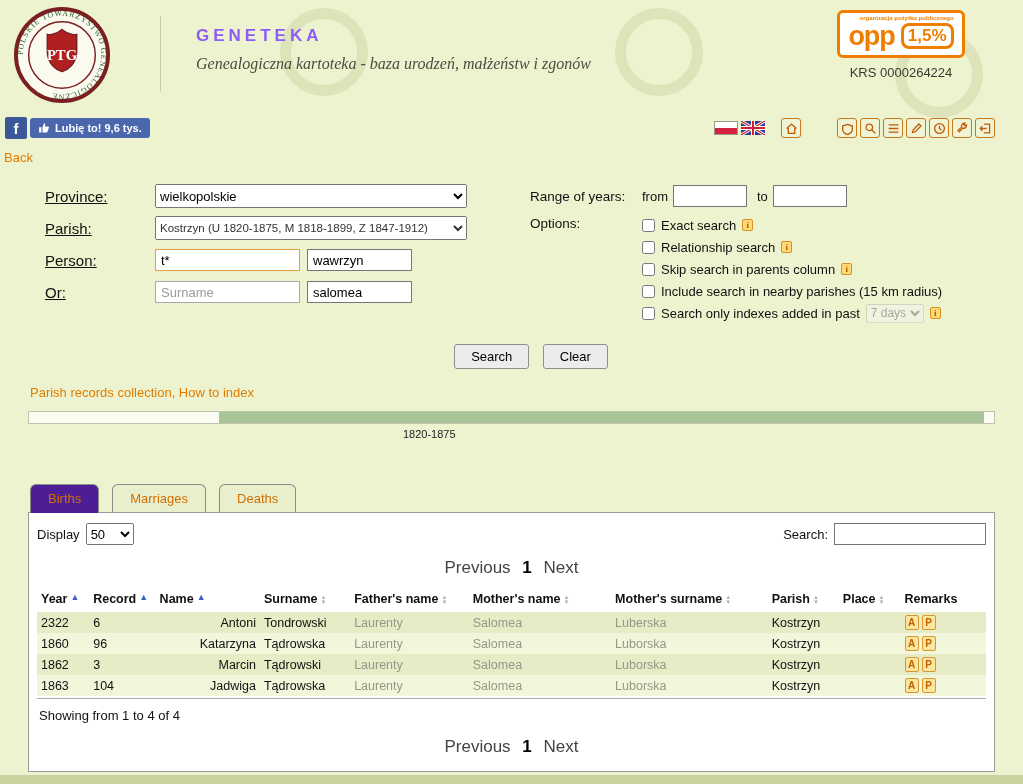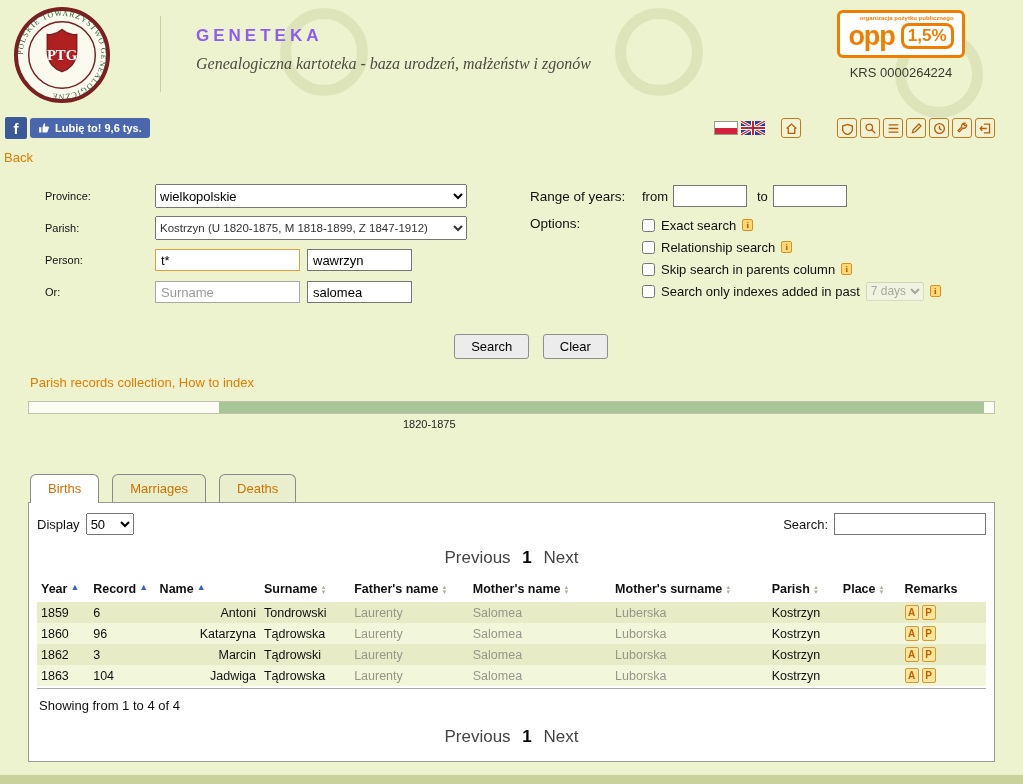--- a/index.html
+++ b/index.html
@@ -36,21 +36,21 @@
   .home-gap { margin-left:16px; }
   .icon-group { display:flex; gap:3px; margin-left:36px; }
 
   
   .back { display:inline-block; color:#e07c00; font-size:13px; margin:6px 0 0 4px; cursor:pointer; text-decoration:none; }
 
   
   .form { display:flex; margin:18px 0 0 45px; }
   .form-left { width:425px; }
   .form-row { display:flex; align-items:center; height:24px; margin-bottom:8px; }
-  .f-label { width:110px; font-size:11px; }
+  .f-label { width:110px; font-size:15px;text-decoration:underline; }
   select { font-family:inherit; }
   .sel-province { width:312px; height:24px; font-size:13px; }
   .sel-parish { width:312px; height:24px; font-size:11.5px; color:#333; }
   .inp { height:22px; border:1px solid #767676; padding:1px 5px; font-size:13px; font-family:inherit; background:#fff; }
   .inp-hl { border:1px solid #e0a23c; }
   .inp-s { width:145px; margin-right:7px; }
   .inp-n { width:105px; }
   .inp::placeholder { color:#9a9a9a; }
   .form-right { margin-left:60px; }
   .r-label { width:112px; font-size:13.5px; }
@@ -73,21 +73,21 @@
 
   
   .timeline { margin:11px 28px 0; }
   .tl-bar { height:13px; background:#fcfdf2; border:1px solid #c2c2b0; position:relative; cursor:pointer; }
   .tl-seg { position:absolute; left:19.7%; width:79.3%; top:0; bottom:0; background:#a7c596; }
   .tl-label { margin-top:4px; font-size:11px; color:#222; width:200px; margin-left:calc(41.5% - 100px); text-align:center; }
 
   
   .tabs { display:flex; gap:13px; margin:44px 0 0 30px; position:relative; z-index:2; }
   .tab { padding:6px 17px; border:1px solid #8a8a8a; border-bottom:none; border-radius:6px 6px 0 0; font-size:13px; color:#d07000; cursor:pointer; background:#e9efcc; }
-  .tab.active { background:#ffffff; margin-bottom:-1px; padding-bottom:7px; }
+  .tab.active { background:#4c1d95; margin-bottom:-1px; padding-bottom:7px; }
 
   
   .panel { margin:0 28px; background:#fff; border:1px solid #9a9a9a; padding:10px 8px 4px; position:relative; z-index:1; }
   .panel-top { display:flex; align-items:center; font-size:13px; }
   .sel-display { width:48px; height:22px; font-size:13px; margin-left:6px; }
   .panel-search { margin-left:auto; display:flex; align-items:center; gap:6px; }
   .inp-search { width:152px; height:22px; border:1px solid #767676; padding:1px 5px; }
   .pager { text-align:center; font-size:17px; color:#444; margin:13px 0 10px; }
   .pager b { color:#000; margin:0 7px; }
   .pager span { cursor:pointer; }
@@ -279,20 +279,24 @@
             <span>Relationship search</span>
             <span class="info">i</span>
           </label>
           <label class="opt">
             <input type="checkbox" style="">
             <span>Skip search in parents column</span>
             <span class="info">i</span>
           </label>
           <label class="opt">
             <input type="checkbox" style="">
+            <span>Include search in nearby parishes (15 km radius)</span>
+          </label>
+          <label class="opt">
+            <input type="checkbox" style="">
             <span>Search only indexes added in past</span>
             <select class="sel-days" disabled="">
               <option>7 days</option>
             </select>
             <span class="info">i</span>
           </label>
         </div>
       </div>
     </div>
   </div>
@@ -380,21 +384,21 @@
             <span>Place</span><span class="sort-both">
                 <i>▲</i>
                 <i>▼</i>
               </span></th>
           <th class="col-remarks">
             <span>Remarks</span></th>
         </tr>
       </thead>
       <tbody>
         <tr>
-          <td>1859</td>
+          <td>2322</td>
           <td>6</td>
           <td class="name-cell">Antoni</td>
           <td>Tondrowski</td>
           <td class="gray">Laurenty</td>
           <td class="gray">Salomea</td>
           <td class="gray">Luberska</td>
           <td>Kostrzyn</td>
           <td></td>
           <td>
             <span class="badge">A</span><span class="badge">P</span>

